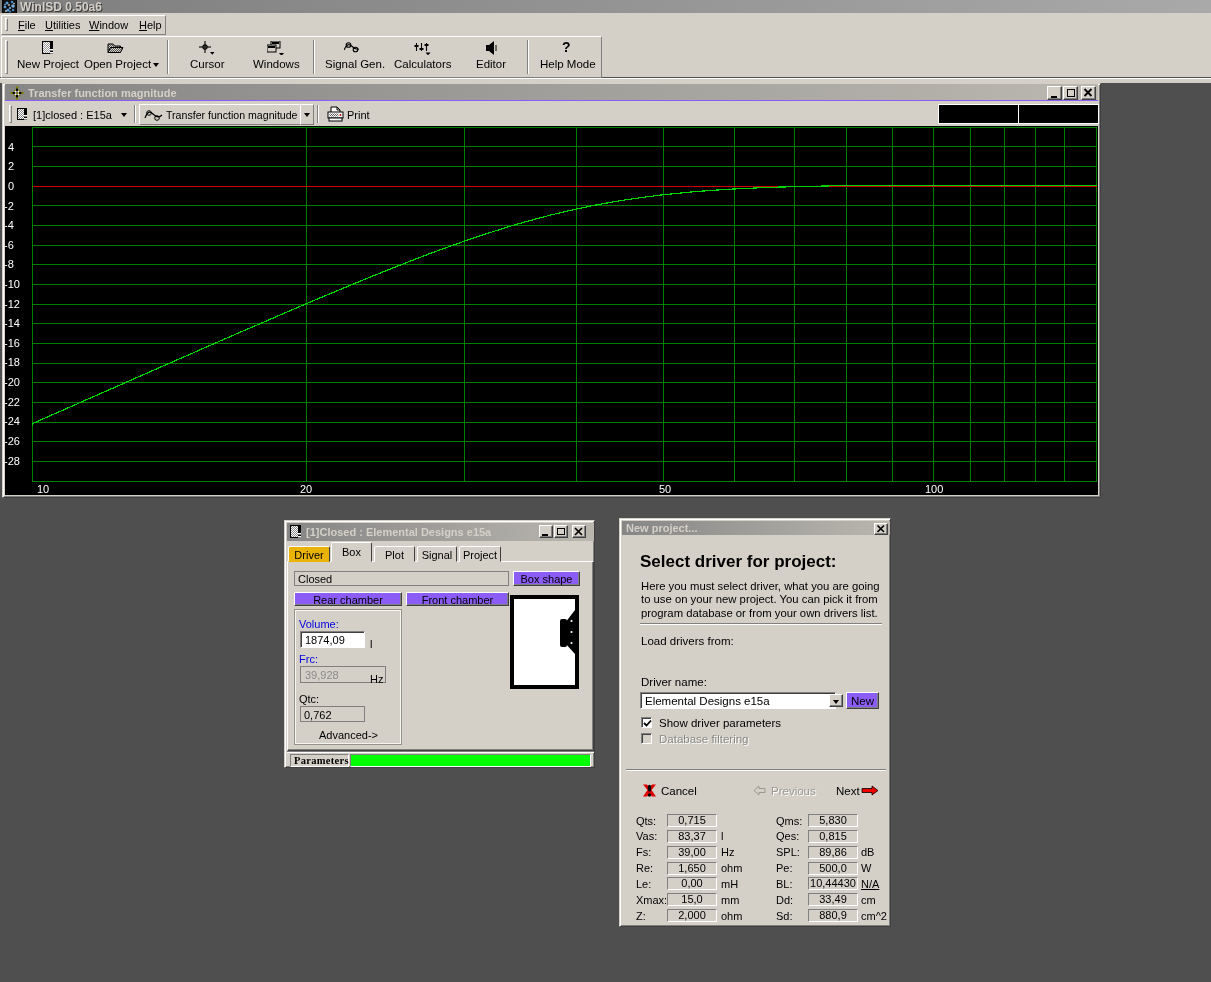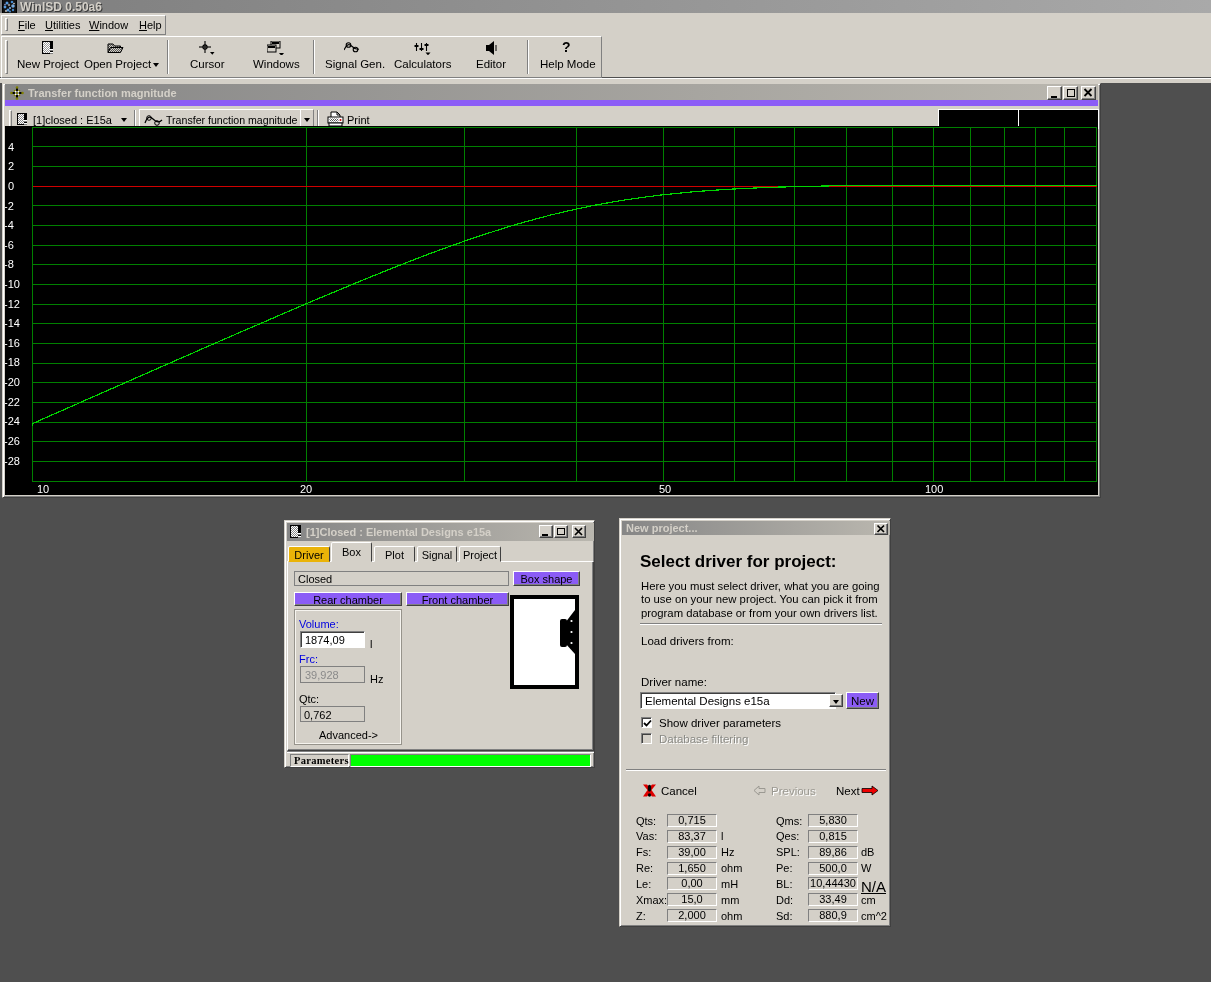--- a/index.html
+++ b/index.html
@@ -166,21 +166,21 @@
     </div>
   <div class="capbtn" style="left:1060px;top:1.5px;width:15px;height:14px;">
       <div class="abs" style="left:2.5px;top:2px;width:8px;height:8px;border:1.5px solid #000;"></div>
     </div>
   <div class="capbtn" style="left:1077.5px;top:1.5px;width:15px;height:14px;">
       <svg width="13" height="12">
         <path d="M2.5 2 L9.5 9 M9.5 2 L2.5 9" stroke="#000" stroke-width="1.8"></path>
       </svg>
     </div>
 
-  <div class="abs" style="left:2px;top:16px;right:2px;height:26px;background:#d4d0c8;border-top:6px solid #8b5cf6;">
+  <div class="abs" style="left:2px;top:16px;right:2px;height:26px;background:#d4d0c8;border-top:1px solid #8b5cf6;">
     <div class="abs" style="left:4px;top:4px;width:3px;height:18px;border:1px solid;border-color:#fff #808080 #808080 #fff;"></div>
     <div class="abs" style="left:12px;top:7px;">
         <svg width="11" height="13">
           <rect x="0" y="0" width="10" height="12" fill="#000"></rect>
           <rect x="1" y="1" width="6" height="10" fill="#fff"></rect>
           <path d="M1 1h6v10h-6z" fill="url(#h2)"></path>
           <defs>
             <pattern id="h2" width="2" height="2" patternUnits="userSpaceOnUse">
               <rect width="2" height="2" fill="#fff"></rect>
               <rect width="1" height="1" fill="#888"></rect>
@@ -333,21 +333,21 @@
   <div class="abs" style="left:9px;top:50px;width:215px;height:15px;border:1px solid #808080;font-size:11px;padding:1px 0 0 3px;">Closed</div>
   <div class="abs btn" style="left:228px;top:50px;width:67px;height:15px;font-size:11px;text-align:center;padding-top:1px;">Box shape</div>
   <div class="abs btn" style="left:9px;top:71px;width:108px;height:14px;font-size:11px;text-align:center;padding-top:1px;">Rear chamber</div>
   <div class="abs btn" style="left:121px;top:71px;width:103px;height:14px;font-size:11px;text-align:center;padding-top:1px;">Front chamber</div>
 
   <div class="abs" style="left:9px;top:88px;width:108px;height:136px;border:1px solid #96938b;outline:1px solid #f6f4ef;outline-offset:-2px;"></div>
   <div class="abs" style="left:14px;top:97px;font-size:11px;color:#0000e0;">Volume:</div>
   <div class="abs" style="left:15px;top:110px;width:65px;height:17px;background:#fff;border:1px solid;border-color:#808080 #fff #fff #808080;box-shadow:inset 1px 1px 0 #404040;font-size:11px;padding:2px 0 4px 4px;">1874,09</div>
   <div class="abs" style="left:85px;top:117px;font-size:11px;">l</div>
   <div class="abs" style="left:14px;top:132px;font-size:11px;color:#0000e0;">Frc:</div>
-  <div class="abs" style="left:15px;top:145px;width:65px;height:17px;background:#d4d0c8;border:1px solid #808080;font-size:11px;color:#8a8a8a;padding:2px 0 0 4px;">39,928</div>
+  <div class="abs" style="left:15px;top:145px;width:86px;height:17px;background:#d4d0c8;border:1px solid #808080;font-size:11px;color:#8a8a8a;padding:2px 0 0 4px;">39,928</div>
   <div class="abs" style="left:85px;top:152px;font-size:11px;">Hz</div>
   <div class="abs" style="left:14px;top:172px;font-size:11px;">Qtc:</div>
   <div class="abs" style="left:15px;top:185px;width:65px;height:16px;background:#d4d0c8;border:1px solid #808080;font-size:11px;padding:2px 0 0 3px;">0,762</div>
   <div class="abs" style="left:34px;top:208px;font-size:11px;">Advanced-&gt;</div>
 
   <div class="abs" style="left:225px;top:74px;width:69px;height:94px;background:#fff;border:4px solid #000;">
     <svg class="abs" style="left:46px;top:10px;" width="15" height="46">
       <rect x="0" y="10" width="7" height="28" rx="2" fill="#000"></rect>
       <polygon points="5,14 15,1 15,45 5,34" fill="#000"></polygon>
       <circle cx="11.5" cy="12" r="1.1" fill="#fff"></circle>
@@ -432,21 +432,21 @@
 <div class="abs pbox" style="left:47px;top:343px;width:50px;">1,650</div>
 <div class="abs" style="left:101px;top:343px;font-size:11px;">ohm</div>
 <div class="abs" style="left:156px;top:343px;font-size:11px;">Pe:</div>
 <div class="abs pbox" style="left:188px;top:343px;width:50px;">500,0</div>
 <div class="abs" style="left:241px;top:343px;font-size:11px;">W</div>
 <div class="abs" style="left:16px;top:359px;font-size:11px;">Le:</div>
 <div class="abs pbox" style="left:47px;top:358px;width:50px;">0,00</div>
 <div class="abs" style="left:101px;top:359px;font-size:11px;">mH</div>
 <div class="abs" style="left:156px;top:359px;font-size:11px;">BL:</div>
 <div class="abs pbox" style="left:188px;top:358px;width:50px;">10,44430</div>
-<div class="abs" style="left:241px;top:359px;font-size:15px;text-decoration:underline;">N/A</div>
+<div class="abs" style="left:241px;top:359px;font-size:11px;text-decoration:underline;">N/A</div>
 <div class="abs" style="left:16px;top:375px;font-size:11px;">Xmax:</div>
 <div class="abs pbox" style="left:47px;top:374px;width:50px;">15,0</div>
 <div class="abs" style="left:101px;top:375px;font-size:11px;">mm</div>
 <div class="abs" style="left:156px;top:375px;font-size:11px;">Dd:</div>
 <div class="abs pbox" style="left:188px;top:374px;width:50px;">33,49</div>
 <div class="abs" style="left:241px;top:375px;font-size:11px;">cm</div>
 <div class="abs" style="left:16px;top:391px;font-size:11px;">Z:</div>
 <div class="abs pbox" style="left:47px;top:390px;width:50px;">2,000</div>
 <div class="abs" style="left:101px;top:391px;font-size:11px;">ohm</div>
 <div class="abs" style="left:156px;top:391px;font-size:11px;">Sd:</div>

